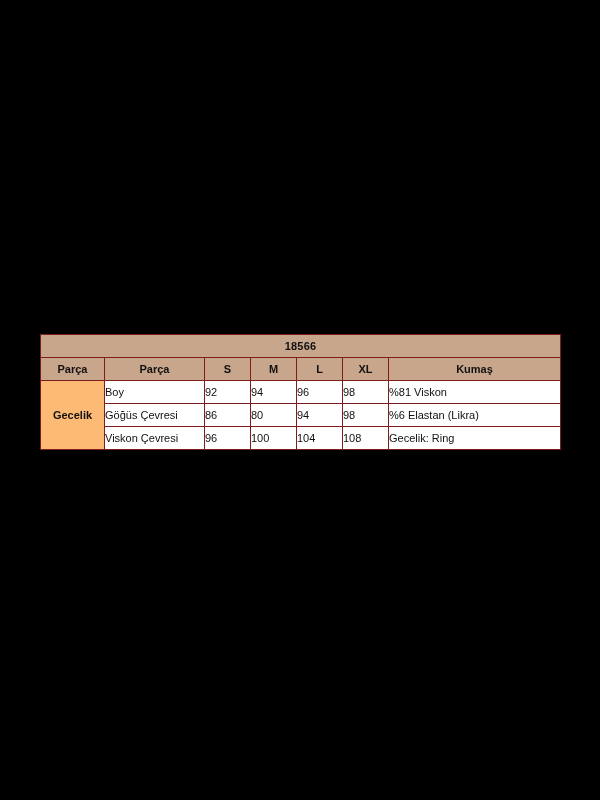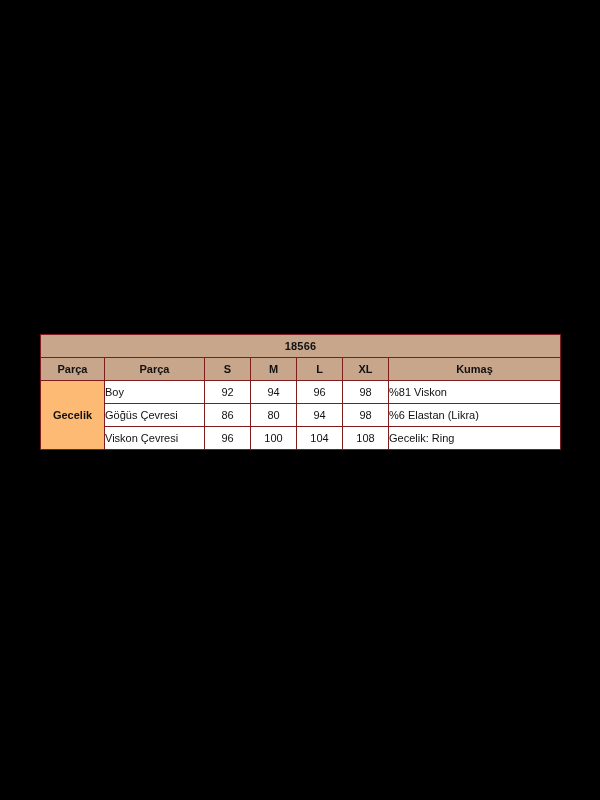--- a/index.html
+++ b/index.html
@@ -56,21 +56,20 @@
     font-weight: bold;
     font-size: 11.5px;
   }
   .measure-cell {
     text-align: left;
     padding-left: 6px;
     font-size: 11.5px;
     margin-top: 15px;
   }
   .num-cell {
-    text-align: center;
     font-size: 11.5px;
   }
   .fabric-cell {
     text-align: left;
     padding-left: 6px;
     font-size: 11.5px;
   }
   
   col.c-part    { width: 64px; }
   col.c-measure { width: 100px; }

